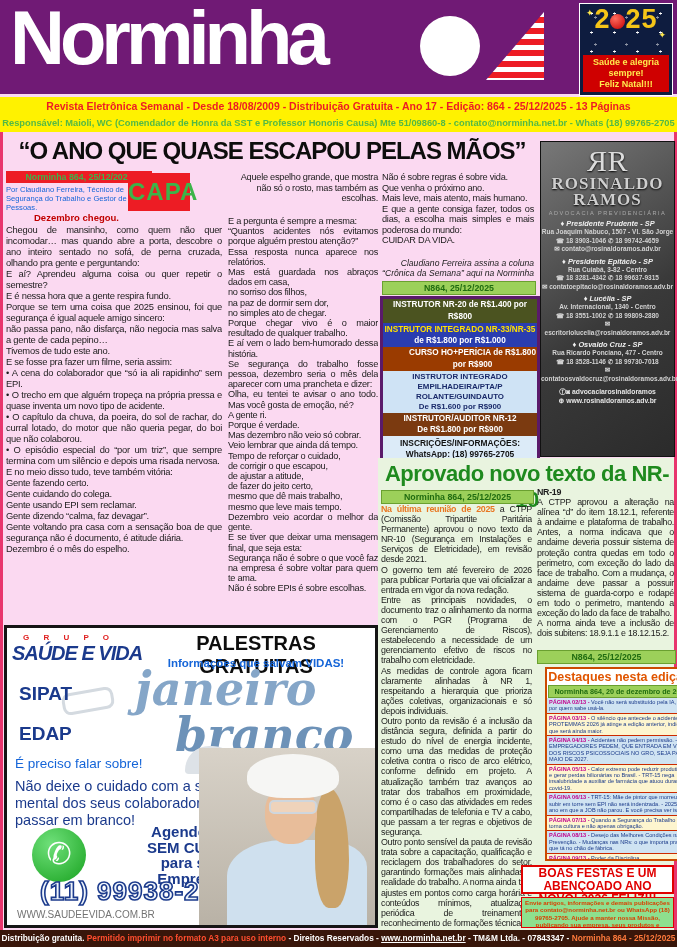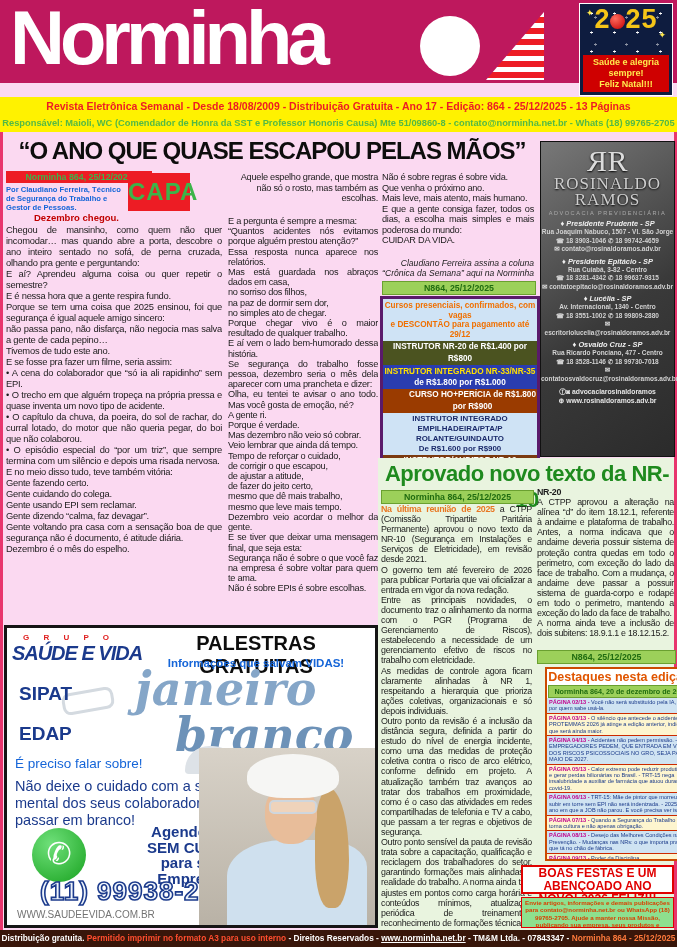--- a/index.html
+++ b/index.html
@@ -2,21 +2,21 @@
 <html><head>
 <meta charset="utf-8">
 <style>
   html,body{margin:0;padding:0;background:#444;}
   #page{position:relative;width:677px;height:947px;background:#fbd9f1;overflow:hidden;
         font-family:"Liberation Sans",sans-serif;}
   .abs{position:absolute;}
   .pre{white-space:pre-line;}
 
   
-  .masthead{left:0;top:0;width:677px;height:83px;background:#be185d;}
+  .masthead{left:0;top:0;width:677px;height:94px;background:#701a75;}
   .brand{left:10px;top:-6px;color:#fff;font-size:76px;font-weight:900;letter-spacing:-5px;
          font-family:"Liberation Sans",sans-serif;}
   .logo-circle{left:420px;top:16px;width:60px;height:60px;background:#fff;border-radius:50%;}
   .logo-tri{left:486px;top:12px;width:58px;height:68px;
             background:repeating-linear-gradient(180deg,#fff 0 5px,#ed1c24 5px 11px);
             clip-path:polygon(100% 0,100% 100%,0 100%);}
   .xmas{left:579px;top:3px;width:92px;height:91px;background:#0e1c3f;border:1px solid #fff;
         color:#f5c518;text-align:center;
         background-image:radial-gradient(#ffffff 1px,transparent 1.5px),radial-gradient(#ffffff88 1px,transparent 1.5px);
         background-size:23px 19px,31px 27px;}
@@ -35,21 +35,21 @@
   .content-bg{left:0;top:132px;width:671px;height:798px;background:#fbd9f1;
               border-left:3px solid #e8356d;border-right:3px solid #e8356d;}
   .headline{left:8px;top:137px;width:528px;text-align:center;color:#0d0d0d;
             font-size:24px;font-weight:900;letter-spacing:-1px;}
 
   
   .tagbar{background:#9cd05a;color:#1f6b10;font-weight:bold;font-size:8.8px;text-align:center;
           line-height:12px;border:1px solid #6aa030;}
   .capa-tag{left:6px;top:171px;width:146px;height:12px;background:#ed1c24;color:#3cb44a;
             font-size:8.8px;font-weight:bold;text-align:center;line-height:12px;}
-  .capa-byline{left:6px;top:185px;width:122px;color:#1565d8;font-size:7.6px;font-weight:bold;line-height:9px;}
+  .capa-byline{left:6px;top:185px;width:122px;color:#1565d8;font-size:7.6px;font-weight:normal;line-height:9px;}
   .capa-lead{left:6px;top:212px;color:#c00000;font-size:9.5px;font-weight:bold;padding-left:28px;}
   .capa-label{left:128px;top:173px;width:62px;height:38px;background:#ed1c24;color:#3cb44a;
               font-size:24px;font-weight:900;text-align:center;line-height:38px;letter-spacing:1px;}
   .bodytxt{color:#1c1c1c;font-size:9.4px;line-height:11px;letter-spacing:-0.25px;text-align:justify;}
   .col1{left:6px;top:224px;width:216px;height:392px;overflow:hidden;}
   .col2-lead{left:228px;top:172px;width:150px;text-align:right;font-size:9.2px;line-height:10.5px;}
   .col2{left:228px;top:216px;width:150px;height:398px;font-size:9.2px;line-height:10.2px;overflow:hidden;}
   .col3{left:382px;top:172px;width:152px;font-size:9.2px;line-height:10.5px;}
   .signature{left:382px;top:258px;width:152px;text-align:right;font-style:italic;
              font-size:8.6px;line-height:10px;color:#222;}
@@ -66,21 +66,21 @@
   .c-r4{background:#cfe3f5;color:#1a2a6a;font-size:7.9px;line-height:10px;padding:1px 0;}
   .c-r5{background:#7b3a10;color:#fff;font-size:8.2px;line-height:10.5px;padding:1px 0;}
   .c-foot{background:#dcebf8;color:#111;font-size:8.4px;line-height:11px;padding:2px 0;}
 
   
   .ros{left:540px;top:141px;width:133px;height:314px;color:#d8d8d8;text-align:center;
        background:linear-gradient(145deg,#787878,#3a3a3a 55%,#2b2b2b);border:1px solid #111;}
   .ros-mono{font-family:"Liberation Serif",serif;font-size:30px;line-height:30px;color:#dcdcdc;
             letter-spacing:-4px;margin-top:4px;text-shadow:0 1px 2px #000;}
   .ros-mono .flip{display:inline-block;transform:scaleX(-1);}
-  .ros-name{font-family:"Liberation Serif",serif;font-size:17px;font-weight:normal;line-height:16px;
+  .ros-name{font-family:"Liberation Serif",serif;font-size:17px;font-weight:bold;line-height:16px;
             color:#cfcfcf;letter-spacing:1px;text-shadow:0 1px 2px #000;}
   .ros-sub{font-size:5.6px;letter-spacing:1.5px;color:#a9a9a9;margin:2px 0 3px;}
   .office{margin-top:3px;}
   .o-city{font-size:7.4px;font-weight:bold;font-style:italic;color:#efefef;line-height:9px;}
   .o-line{font-size:6.5px;font-weight:bold;color:#d2d2d2;line-height:8.5px;}
   .ros-social{font-size:6.8px;font-weight:bold;color:#e5e5e5;margin-top:4px;line-height:9px;}
   .ic{display:inline-block;}
 
   
   .nr10-bg{left:378px;top:458px;width:296px;height:472px;background:#e9f4df;}
@@ -226,22 +226,20 @@
   <div class="abs col3 bodytxt pre">Não é sobre regras é sobre vida.
 Que venha o próximo ano.
 Mais leve, mais atento, mais humano.
 E que a gente consiga fazer, todos os dias, a escolha mais simples e mais poderosa do mundo:
 CUIDAR DA VIDA.</div>
   <div class="abs signature pre">Claudiano Ferreira assina a coluna
 “Crônica da Semana” aqui na Norminha</div>
   <div class="abs capa-tag2 tagbar">N864, 25/12/2025</div>
 
   <div class="abs course">
-    <div class="c-head pre">Cursos presenciais, confirmados, com vagas
-e DESCONTÃO para pagamento até 29/12</div>
     <div class="c-r1">INSTRUTOR NR-20 de R$1.400 por R$800</div>
     <div class="c-r2"><span class="y">INSTRUTOR INTEGRADO NR-33/NR-35</span><br><span class="w">de R$1.800 por R$1.000</span></div>
     <div class="c-r3">CURSO HO+PERÍCIA de R$1.800 por R$900</div>
     <div class="c-r4 pre">INSTRUTOR INTEGRADO
 EMPILHADEIRA/PTA/P ROLANTE/GUINDAUTO
 De R$1.600 por R$900</div>
     <div class="c-r5 pre">INSTRUTOR/AUDITOR NR-12
 De R$1.800 por R$900</div>
     <div class="c-foot">
       <div>INSCRIÇÕES/INFORMAÇÕES:</div>
@@ -287,21 +285,21 @@
 
   <div class="abs nr10-bg"></div>
   <div class="abs nr10-title">Aprovado novo texto da NR-10</div>
   <div class="abs nr10-tag tagbar">Norminha 864, 25/12/2025</div>
   <div class="abs nr10-col1 pre"><span class="nr10-lead">Na última reunião de 2025</span> <span>a CTPP (Comissão Tripartite Paritária Permanente) aprovou o novo texto da NR-10 (Segurança em Instalações e Serviços de Eletricidade), em revisão desde 2021.
 O governo tem até fevereiro de 2026 para publicar Portaria que vai oficializar a entrada em vigor da nova redação.
 Entre as principais novidades, o documento traz o alinhamento da norma com o PGR (Programa de Gerenciamento de Riscos), estabelecendo a necessidade de um gerenciamento efetivo de riscos no trabalho com eletricidade.
 As medidas de controle agora ficam claramente alinhadas à NR 1, respeitando a hierarquia que prioriza ações coletivas, organizacionais e só depois individuais.
 Outro ponto da revisão é a inclusão da distância segura, definida a partir do estudo do nível de energia incidente, como uma das medidas de proteção coletiva contra o risco de arco elétrico, conforme definido em projeto. A atualização também traz avanços ao tratar dos trabalhos em proximidade, como é o caso das atividades em redes compartilhadas de telefonia e TV a cabo, que passam a ter regras e objetivos de segurança.
 Outro ponto sensível da pauta de revisão trata sobre a capacitação, qualificação e reciclagem dos trabalhadores do setor, garantindo formações mais alinhadas a realidade do trabalho. A norma ainda traz ajustes em pontos como carga horária e conteúdos mínimos, atualização periódica de treinamentos, reconhecimento de formações técnicas e experiências prévias e equilíbrio entre rigor técnico e viabilidade prática.</span></div>
-  <div class="abs nr18 pre"><span class="nr18-title">NR-20</span>
+  <div class="abs nr18 pre"><span class="nr18-title">NR-19</span>
 <span>A CTPP aprovou a alteração na alínea “d” do item 18.12.1, referente à andaime e plataforma de trabalho. Antes, a norma indicava que o andaime deveria possuir sistema de proteção contra quedas em todo o perimetro, com exceção do lado da face de trabalho. Com a mudança, o andaime deve passar a possuir sistema de guarda-corpo e rodapé em todo o perimetro, mantendo a exceção do lado da face de trabalho.
 A norma ainda teve a inclusão de dois subitens: 18.9.1.1 e 18.12.15.2.</span></div>
   <div class="abs nr10-tag2 tagbar">N864, 25/12/2025</div>
 
   <div class="abs dest">
     <div class="dest-title">Destaques nesta edição:</div>
     <div class="tagbar dest-tag">Norminha 864, 20 de dezembro de 2025</div>
     <div>
       <div class="dest-row"><span class="d-page">PÁGINA 02/13 -</span> <span>Você não será substituído pela IA, mas por quem sabe usá-la.</span></div>
       <div class="dest-row"><span class="d-page">PÁGINA 03/13 -</span> <span>O silêncio que antecede o acidente. - PROTEMMAS 2026 já atinge a edição anterior, indicando que será ainda maior.</span></div>

